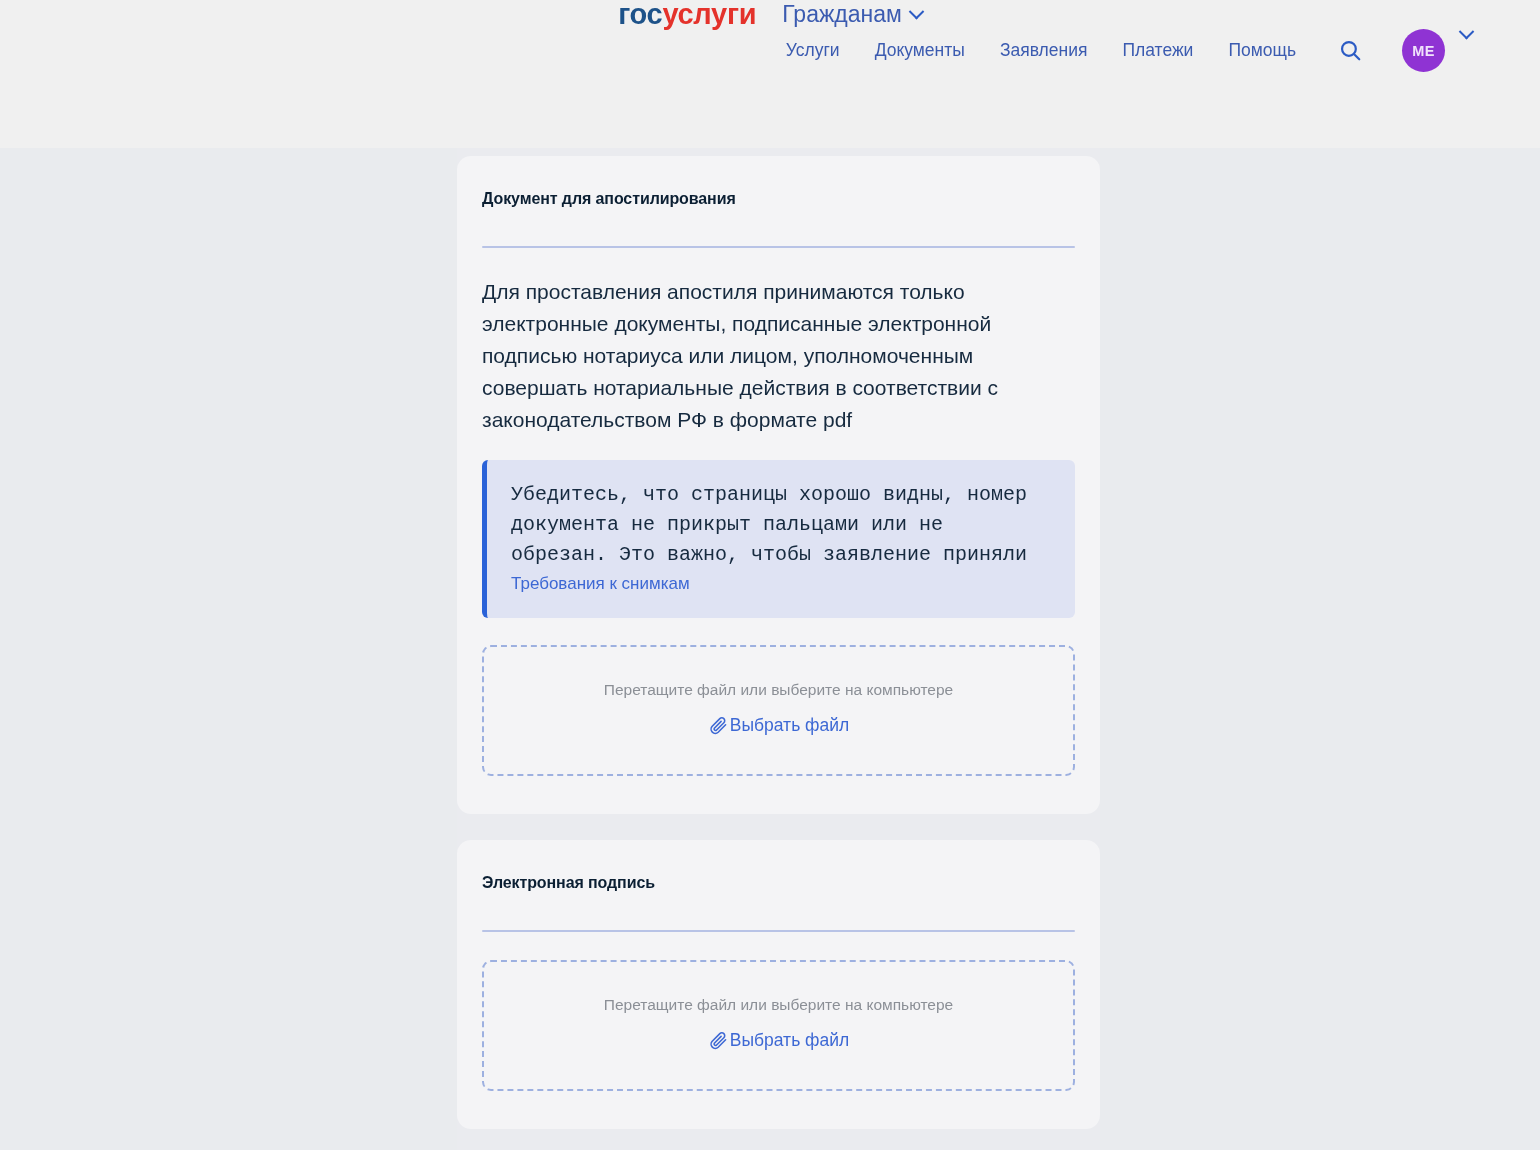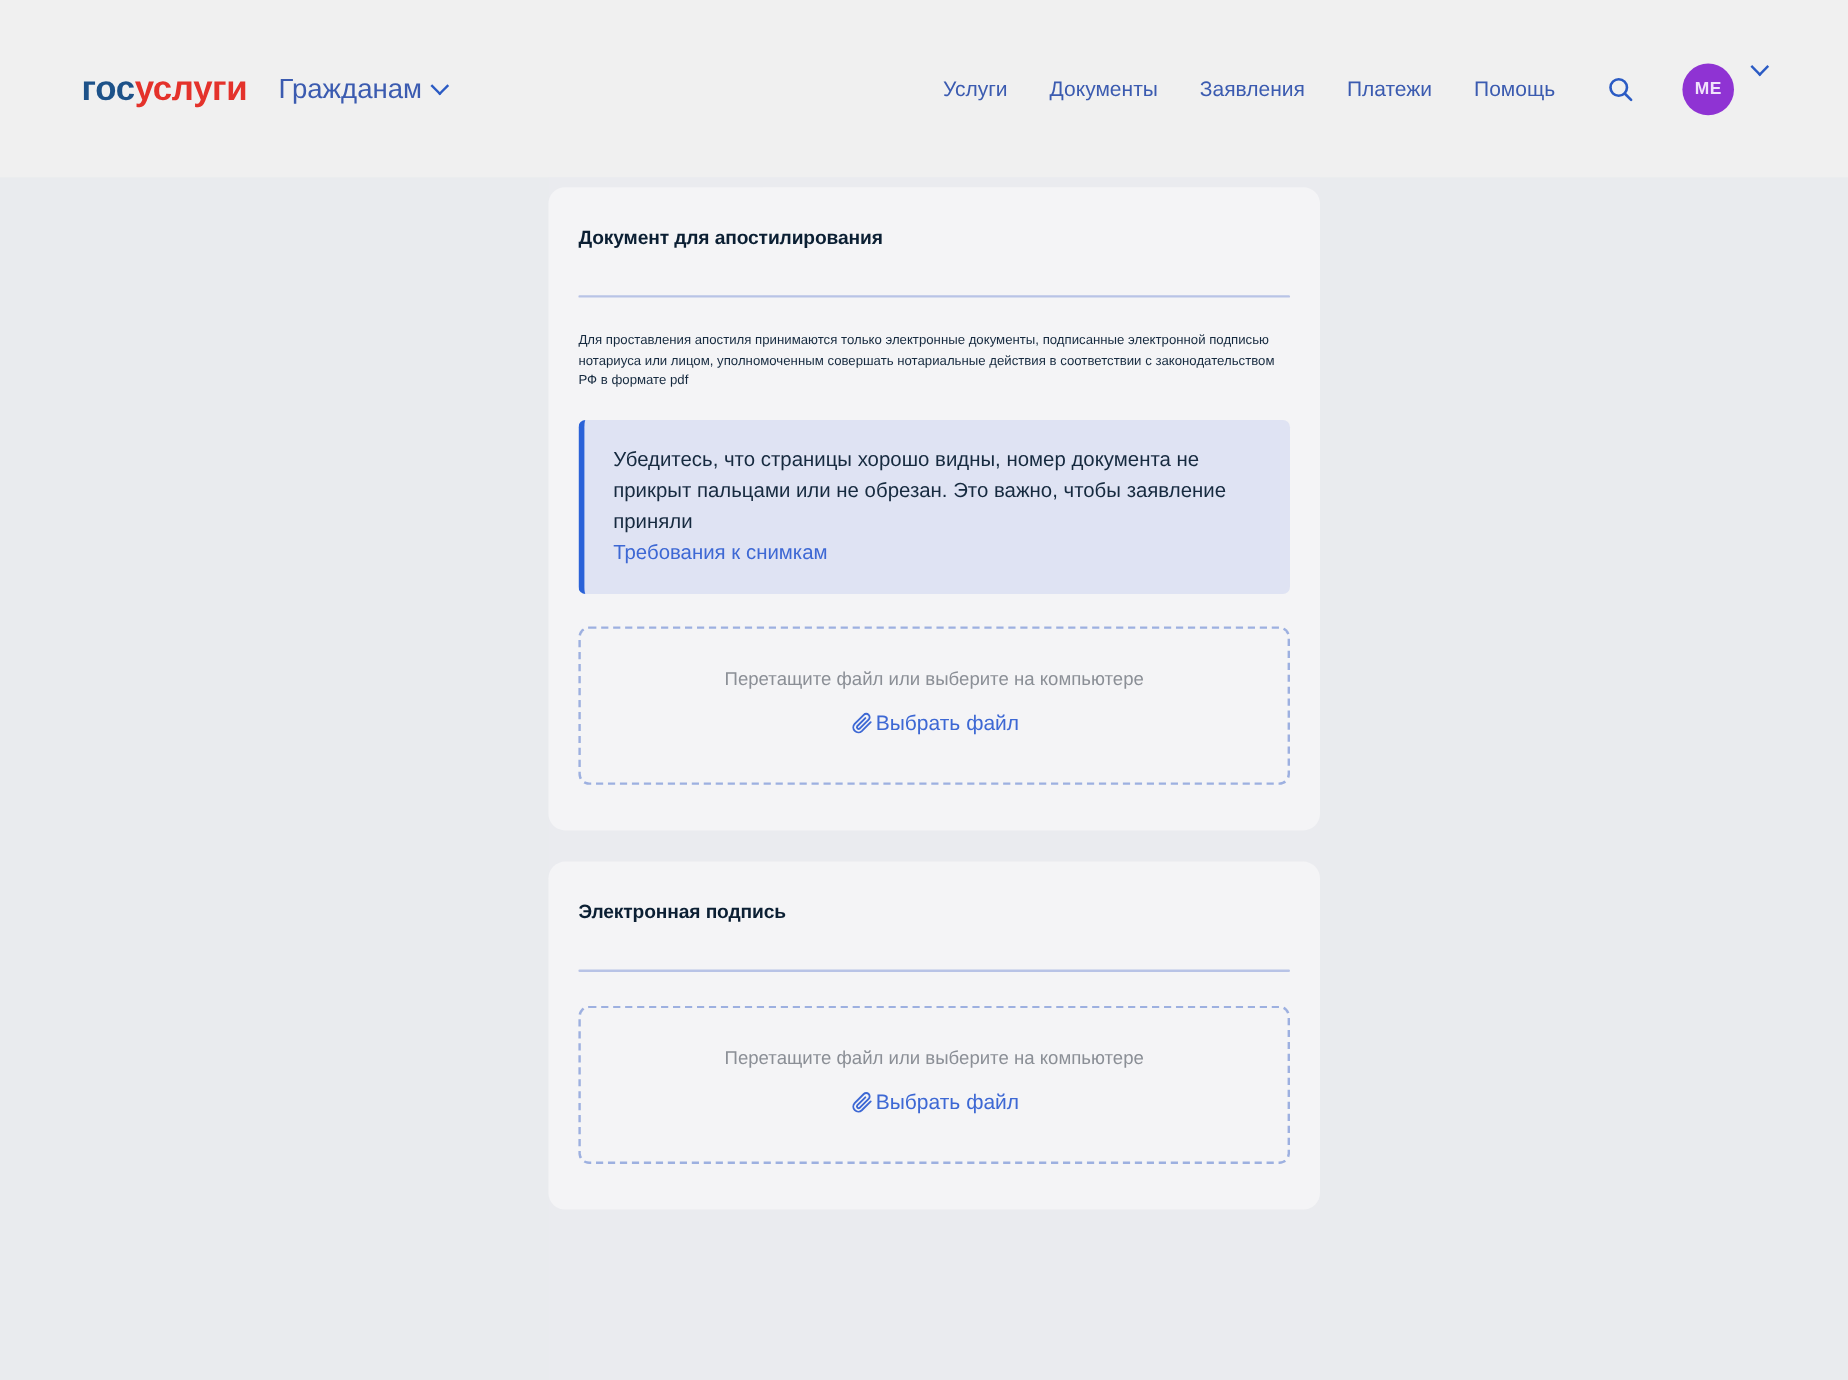--- a/index.html
+++ b/index.html
@@ -19,20 +19,21 @@
   }
 
   
   .header {
     height: 148px;
     background: #f0f0f0;
     display: flex;
     align-items: center;
     padding: 0 68px 0 68px;
     position: relative;
+    flex-direction: column;
   }
 
   .header-left {
     display: flex;
     align-items: center;
     gap: 26px;
   }
 
   .logo {
     font-size: 29px;
@@ -137,43 +138,44 @@
   }
 
   .card-divider {
     height: 2px;
     background: #b8c3e6;
     margin: 38px 0 28px 0;
     border-radius: 2px;
   }
 
   .card-text {
-    font-size: 11px;
+    font-size: 21px;
     line-height: 1.52;
     color: #162a3f;
   }
 
   
   .callout {
     margin-top: 24px;
     background: #dfe3f3;
     border-left: 5px solid #2a62d8;
     border-radius: 6px;
     padding: 20px 24px 24px 24px;
   }
   .callout-title {
     font-size: 17.5px;
     font-weight: 700;
     color: #0b1f33;
     margin-bottom: 13px;
   }
   .callout-text {
-    font-size: 17px;
+    font-size: 20px;
     line-height: 1.52;
     color: #162a3f;
+    font-family: Liberation Mono, monospace;
   }
   .callout-link {
     display: inline-block;
     margin-top: 3px;
     font-size: 17px;
     color: #3d68d4;
     text-decoration: none;
     cursor: pointer;
   }
 

